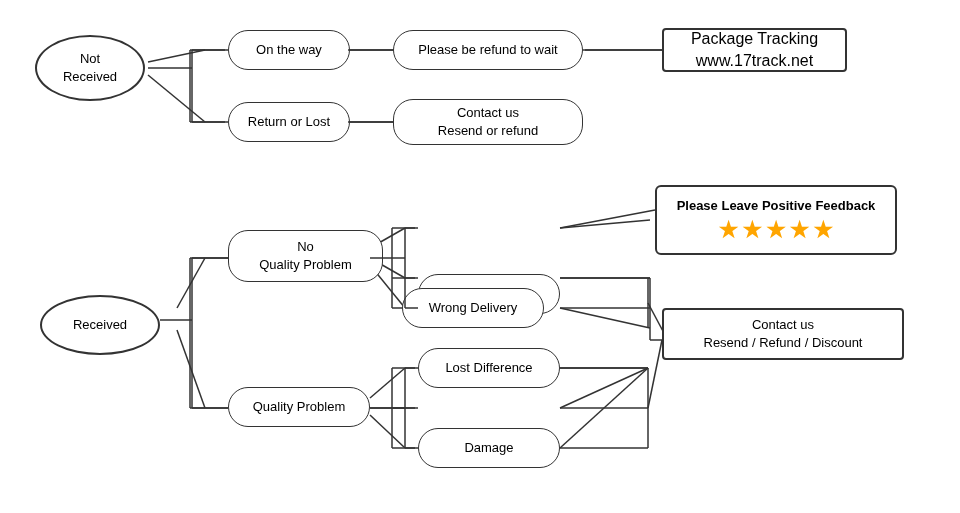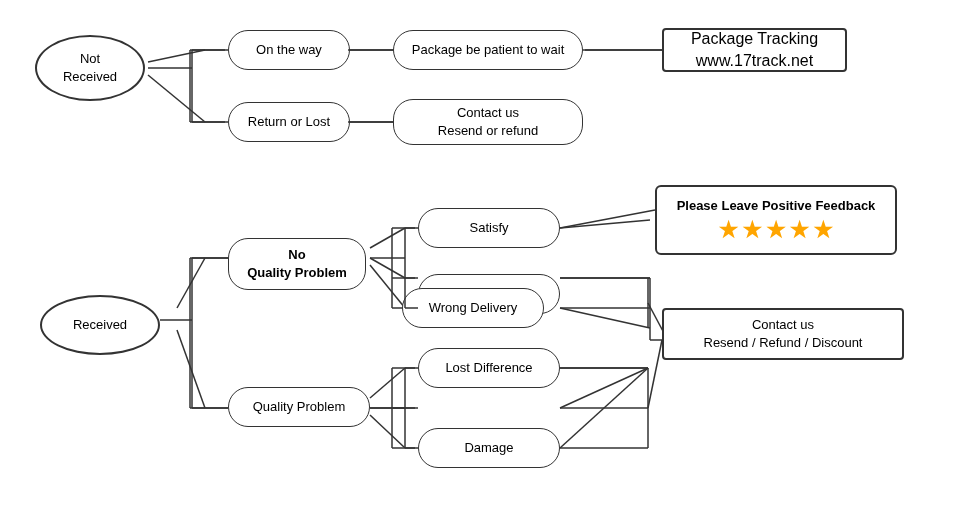--- a/index.html
+++ b/index.html
@@ -209,49 +209,46 @@
 
   <div class="node rounded-rect" style="left:228px; top:102px; width:122px; height:40px;">
     <span>Return or Lost</span>
   </div>
 
   <div class="node rounded-rect" style="left:228px; top:30px; width:122px; height:40px;">
     <span>On the way</span>
   </div>
 
   <div class="node rounded-rect" style="left:393px; top:30px; width:190px; height:40px;">
-    <span>Package be patient to wait</span>
+    <span>Please be refund to wait</span>
   </div>
 
   <div class="node rounded-rect" style="left:393px; top:99px; width:190px; height:46px;">
     <span style="white-space:pre-line;">Contact us
 Resend or refund</span>
   </div>
 
   <div class="node rect" style="left:662px; top:28px; width:185px; height:44px;">
     <span style="white-space:pre-line; font-size:16px;">Package Tracking
 www.17track.net</span>
   </div>
 
   <div class="node oval" style="left:40px; top:295px; width:120px; height:60px;">
     <span>Received</span>
   </div>
 
-  <div class="node rounded-rect" style="left:228px; top:238px; width:138px; height:52px;font-weight:bold;">
+  <div class="node rounded-rect" style="left:228px; top:230px; width:155px; height:52px;">
     <span style="white-space:pre-line;">No
 Quality Problem</span>
   </div>
 
   <div class="node rounded-rect" style="left:228px; top:387px; width:142px; height:40px;">
     <span>Quality Problem</span>
   </div>
 
-  <div class="node rounded-rect" style="left:418px; top:208px; width:142px; height:40px;">
-    <span>Satisfy</span>
-  </div>
 
   <div class="node rounded-rect" style="left:418px; top:274px; width:142px; height:40px;">
     <span>Not Fit</span>
   </div>
 
   <div class="node rounded-rect" style="left:402px; top:288px; width:142px; height:40px;">
     <span>Wrong Delivery</span>
   </div>
 
   <div class="node rounded-rect" style="left:418px; top:348px; width:142px; height:40px;">

